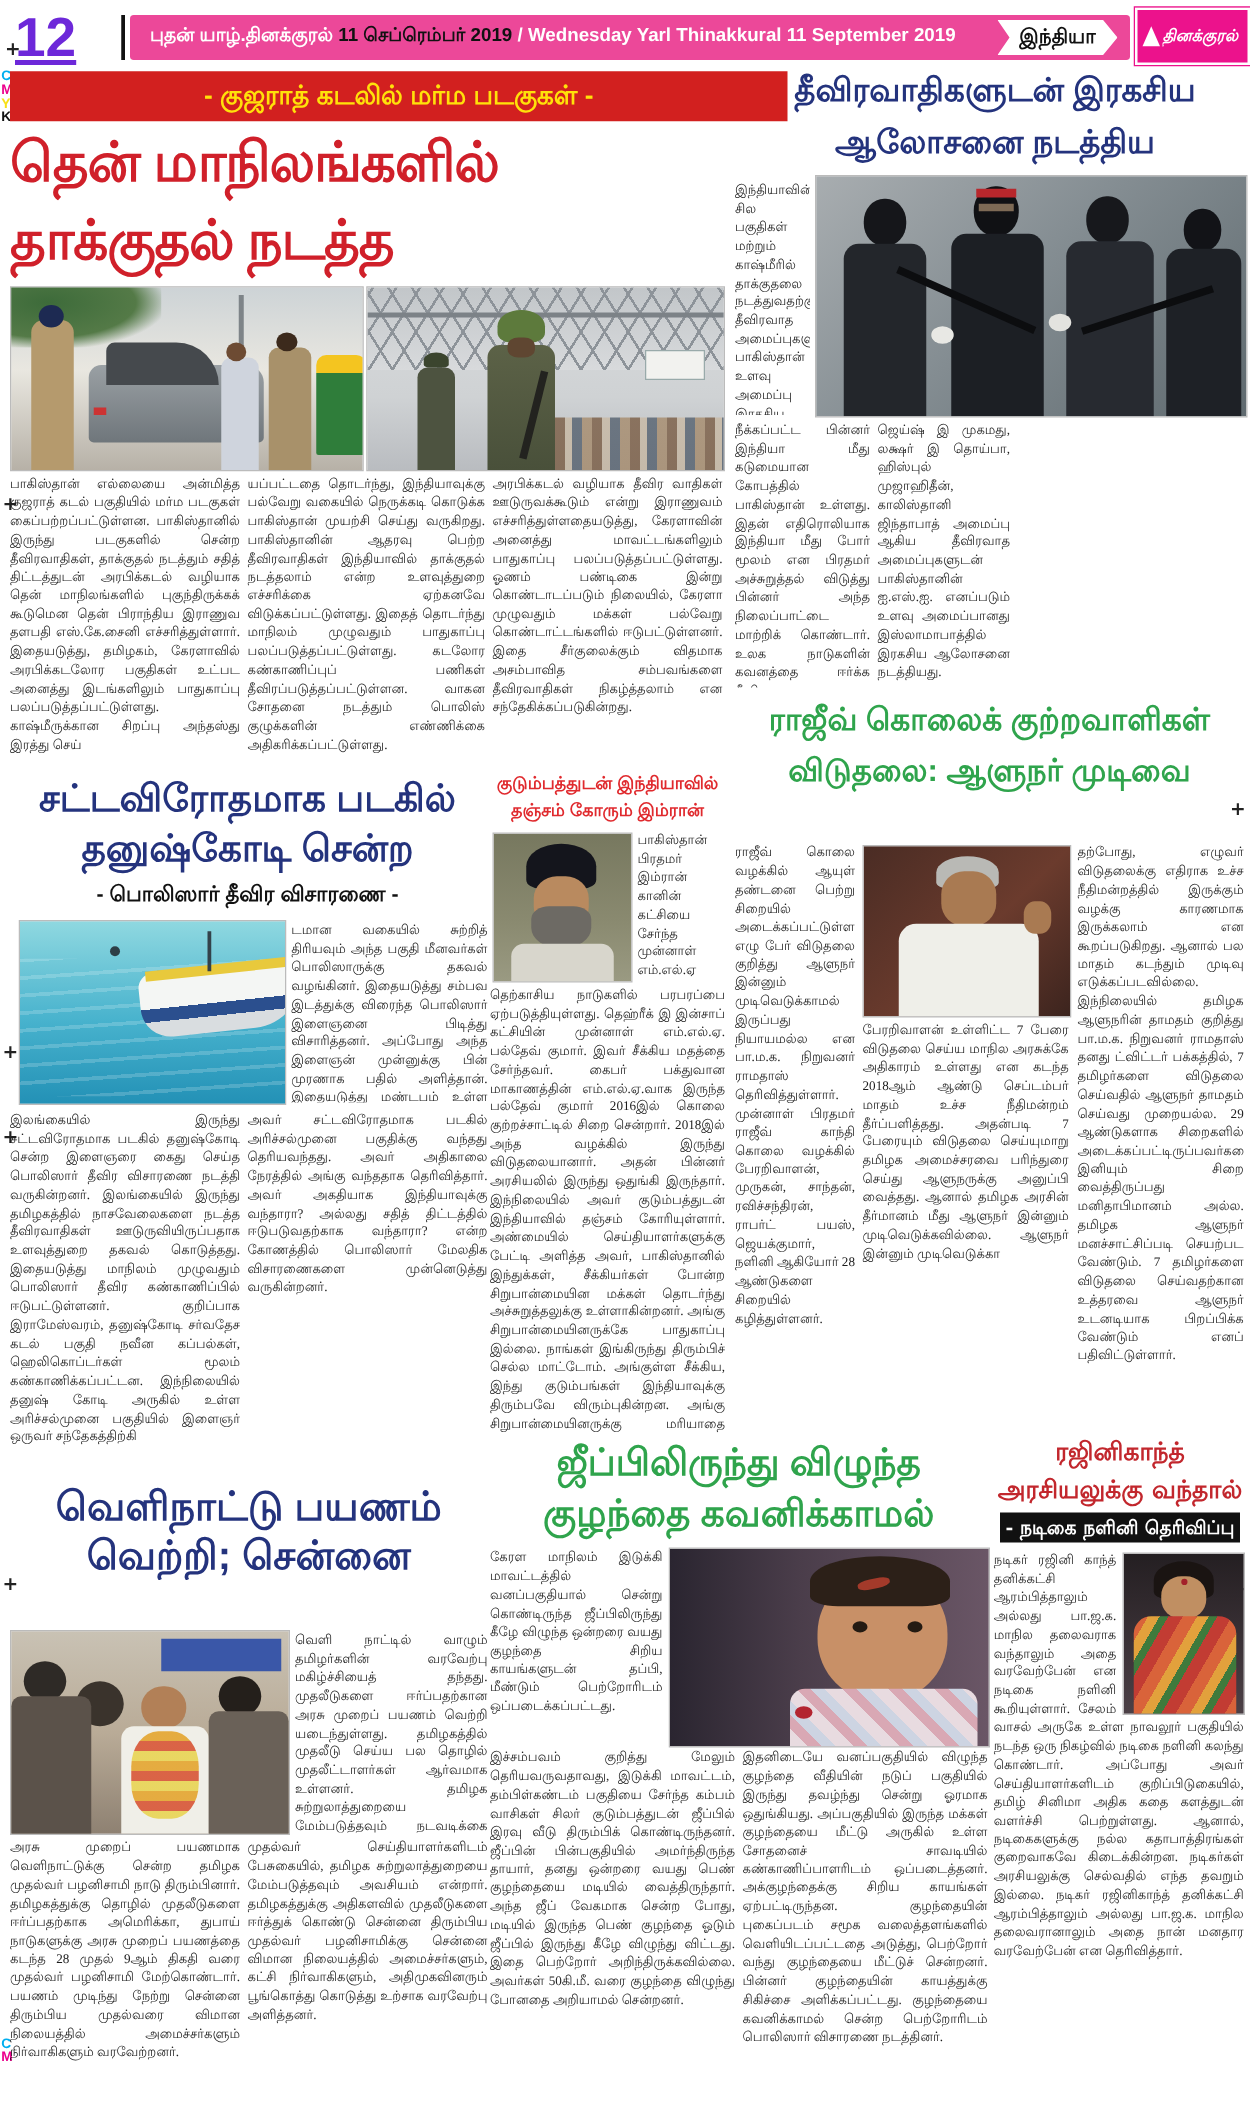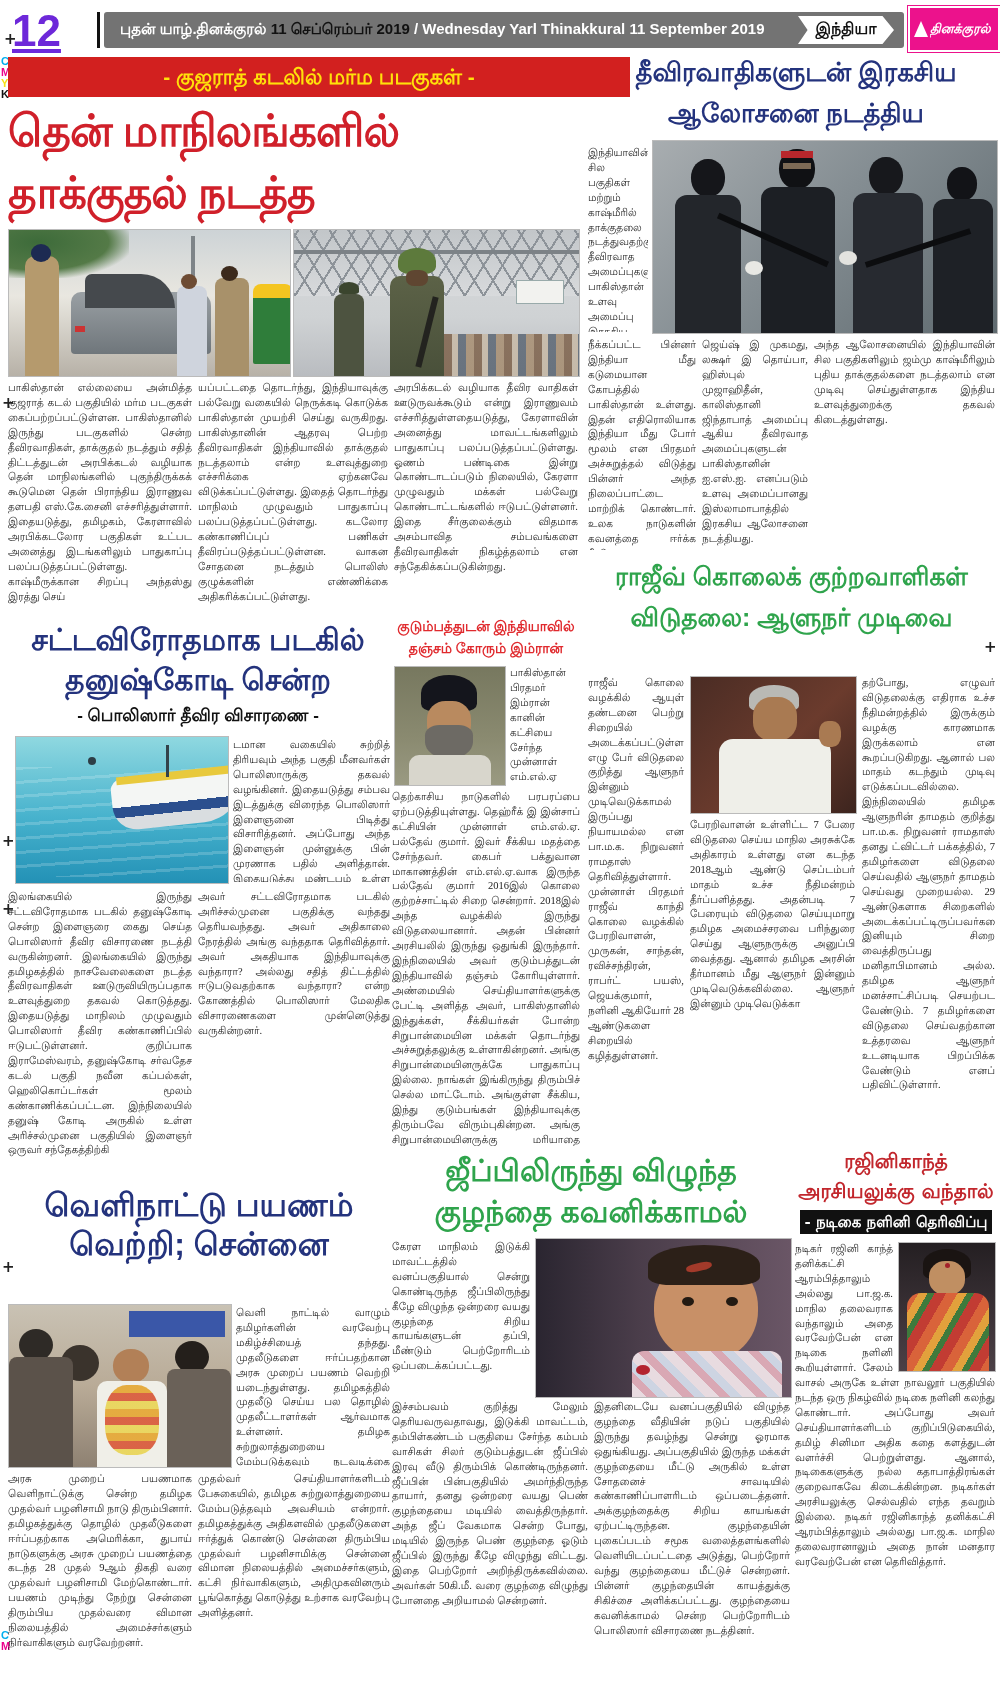--- a/index.html
+++ b/index.html
@@ -43,21 +43,21 @@
   <span class="mark" style="left:2px;top:394px;">+</span>
   <span class="mark" style="left:2px;top:832px;">+</span>
   <span class="mark" style="left:2px;top:900px;">+</span>
   <span class="mark" style="left:2px;top:1258px;">+</span>
   <span class="mark" style="left:984px;top:638px;">+</span>
   <span class="mark" style="left:984px;top:1262px;">+</span>
 
   <div class="abs" style="left:12px;top:6px;font-size:44px;font-weight:bold;color:#6d28d9;font-family:'Liberation Sans',sans-serif;text-decoration:underline;">12</div>
   <div class="abs" style="left:97px;top:12px;width:3px;height:36px;background:#111;"></div>
 
-  <div class="abs" style="left:104px;top:12px;width:800px;height:36px;background:#737373;border-radius:3px;">
+  <div class="abs" style="left:104px;top:12px;width:800px;height:36px;background:#ec4899;border-radius:3px;">
     <div style="position:absolute;left:16px;top:8px;font-size:15px;font-weight:bold;color:#fff;white-space:nowrap;overflow:hidden;max-width:650px;">
       <span>புதன் யாழ்.தினக்குரல்</span>
       <span style="color:#111;">11 செப்ரெம்பர் 2019</span>
       <span>/ Wednesday  Yarl Thinakkural 11 September 2019</span>
     </div>
     <div style="position:absolute;right:10px;top:4px;width:96px;height:28px;background:#fff;
                 clip-path:polygon(0% 0%,88% 0%,100% 50%,88% 100%,0% 100%,10% 50%);
                 display:flex;align-items:center;justify-content:center;font-size:16px;font-weight:bold;color:#111;">
       <span>இந்தியா</span>
     </div>
@@ -119,21 +119,20 @@
     <div style="left:92px;top:120px;width:18px;height:14px;background:#e8e8e4;border-radius:50%;"></div>
     <div style="left:186px;top:110px;width:18px;height:14px;background:#e3e3df;border-radius:50%;"></div>
     <div style="left:60px;top:96px;width:120px;height:6px;background:#0c0d0f;transform:rotate(24deg);"></div>
     <div style="left:210px;top:104px;width:110px;height:6px;background:#0c0d0f;transform:rotate(-18deg);"></div>
     <div style="left:128px;top:10px;width:32px;height:7px;background:#b8272c;"></div>
   </div>
 
   <div class="bodytxt" style="left:588px;top:146px;width:60px;height:186px;">இந்தியாவின் சில பகுதிகள் மற்றும் காஷ்மீரில் தாக்குதலை நடத்துவதற்கு தீவிரவாத அமைப்புகளுடன் பாகிஸ்தான் உளவு அமைப்பு இரகசிய ஆலோசனை நடத்தியுள்ளது. காஷ்மீரின் சிறப்பு அந்தஸ்து</div>
   <div class="bodytxt" style="left:588px;top:338px;width:108px;height:212px;">நீக்கப்பட்ட பின்னர் இந்தியா மீது கடுமையான கோபத்தில் பாகிஸ்தான் உள்ளது. இதன் எதிரொலியாக இந்தியா மீது போர் மூலம் என பிரதமர் அச்சுறுத்தல் விடுத்து பின்னர் அந்த நிலைப்பாட்டை மாற்றிக் கொண்டார். உலக நாடுகளின் கவனத்தை ஈர்க்க தீவிரவாத அமைப்புகளுடன் பாகிஸ்தானின் உளவு அமைப்பு பேச்சுவார்த்தை நடத்தி வருவதாக இந்திய உளவுத்துறை அமைப்பு தெரிவித்துள்ளது.</div>
   <div class="bodytxt" style="left:702px;top:338px;width:106px;height:212px;">ஜெய்ஷ் இ முகமது, லக்ஷர் இ தொய்பா, ஹிஸ்புல் முஜாஹிதீன், காலிஸ்தானி ஜிந்தாபாத் அமைப்பு ஆகிய தீவிரவாத அமைப்புகளுடன் பாகிஸ்தானின் ஐ.எஸ்.ஐ. எனப்படும் உளவு அமைப்பானது இஸ்லாமாபாத்தில் இரகசிய ஆலோசனை நடத்தியது.</div>
-  <div class="bodytxt" style="left:814px;top:338px;width:181px;height:212px;">அந்த ஆலோசனையில் இந்தியாவின் சில பகுதிகளிலும் ஜம்மு காஷ்மீரிலும் புதிய தாக்குதல்களை நடத்தலாம் என முடிவு செய்துள்ளதாக இந்திய உளவுத்துறைக்கு தகவல் கிடைத்துள்ளது.</div>
 
   <div class="hl hl-blue center" style="left:8px;top:620px;width:380px;height:82px;font-size:30px;line-height:40px;">சட்டவிரோதமாக படகில் தனுஷ்கோடி சென்ற வவுனியா இளைஞன் கைது</div>
   <div class="subhead" style="left:8px;top:706px;width:380px;height:24px;font-size:17px;">- பொலிஸார் தீவிர விசாரணை -</div>
 
   <div class="ph" style="left:15px;top:736px;width:212px;height:146px;background:linear-gradient(180deg,#8fd8e0 0%,#47b2cd 55%,#2391b6 100%);">
     <div style="left:0;top:30px;width:212px;height:110px;background:repeating-linear-gradient(176deg,rgba(255,255,255,.18) 0 3px,transparent 3px 14px);"></div>
     <div style="left:96px;top:36px;width:130px;height:52px;background:linear-gradient(180deg,#f4f6f4 55%,#2b4f8e 55% 75%,#d9dde0 75%);border-radius:12px 6px 40px 24px;transform:rotate(-6deg);"></div>
     <div style="left:100px;top:34px;width:122px;height:8px;background:#e8c93c;transform:rotate(-6deg);"></div>
     <div style="left:150px;top:8px;width:3px;height:32px;background:#33424a;"></div>
     <div style="left:72px;top:20px;width:8px;height:8px;background:#2d3e46;border-radius:50%;"></div>

